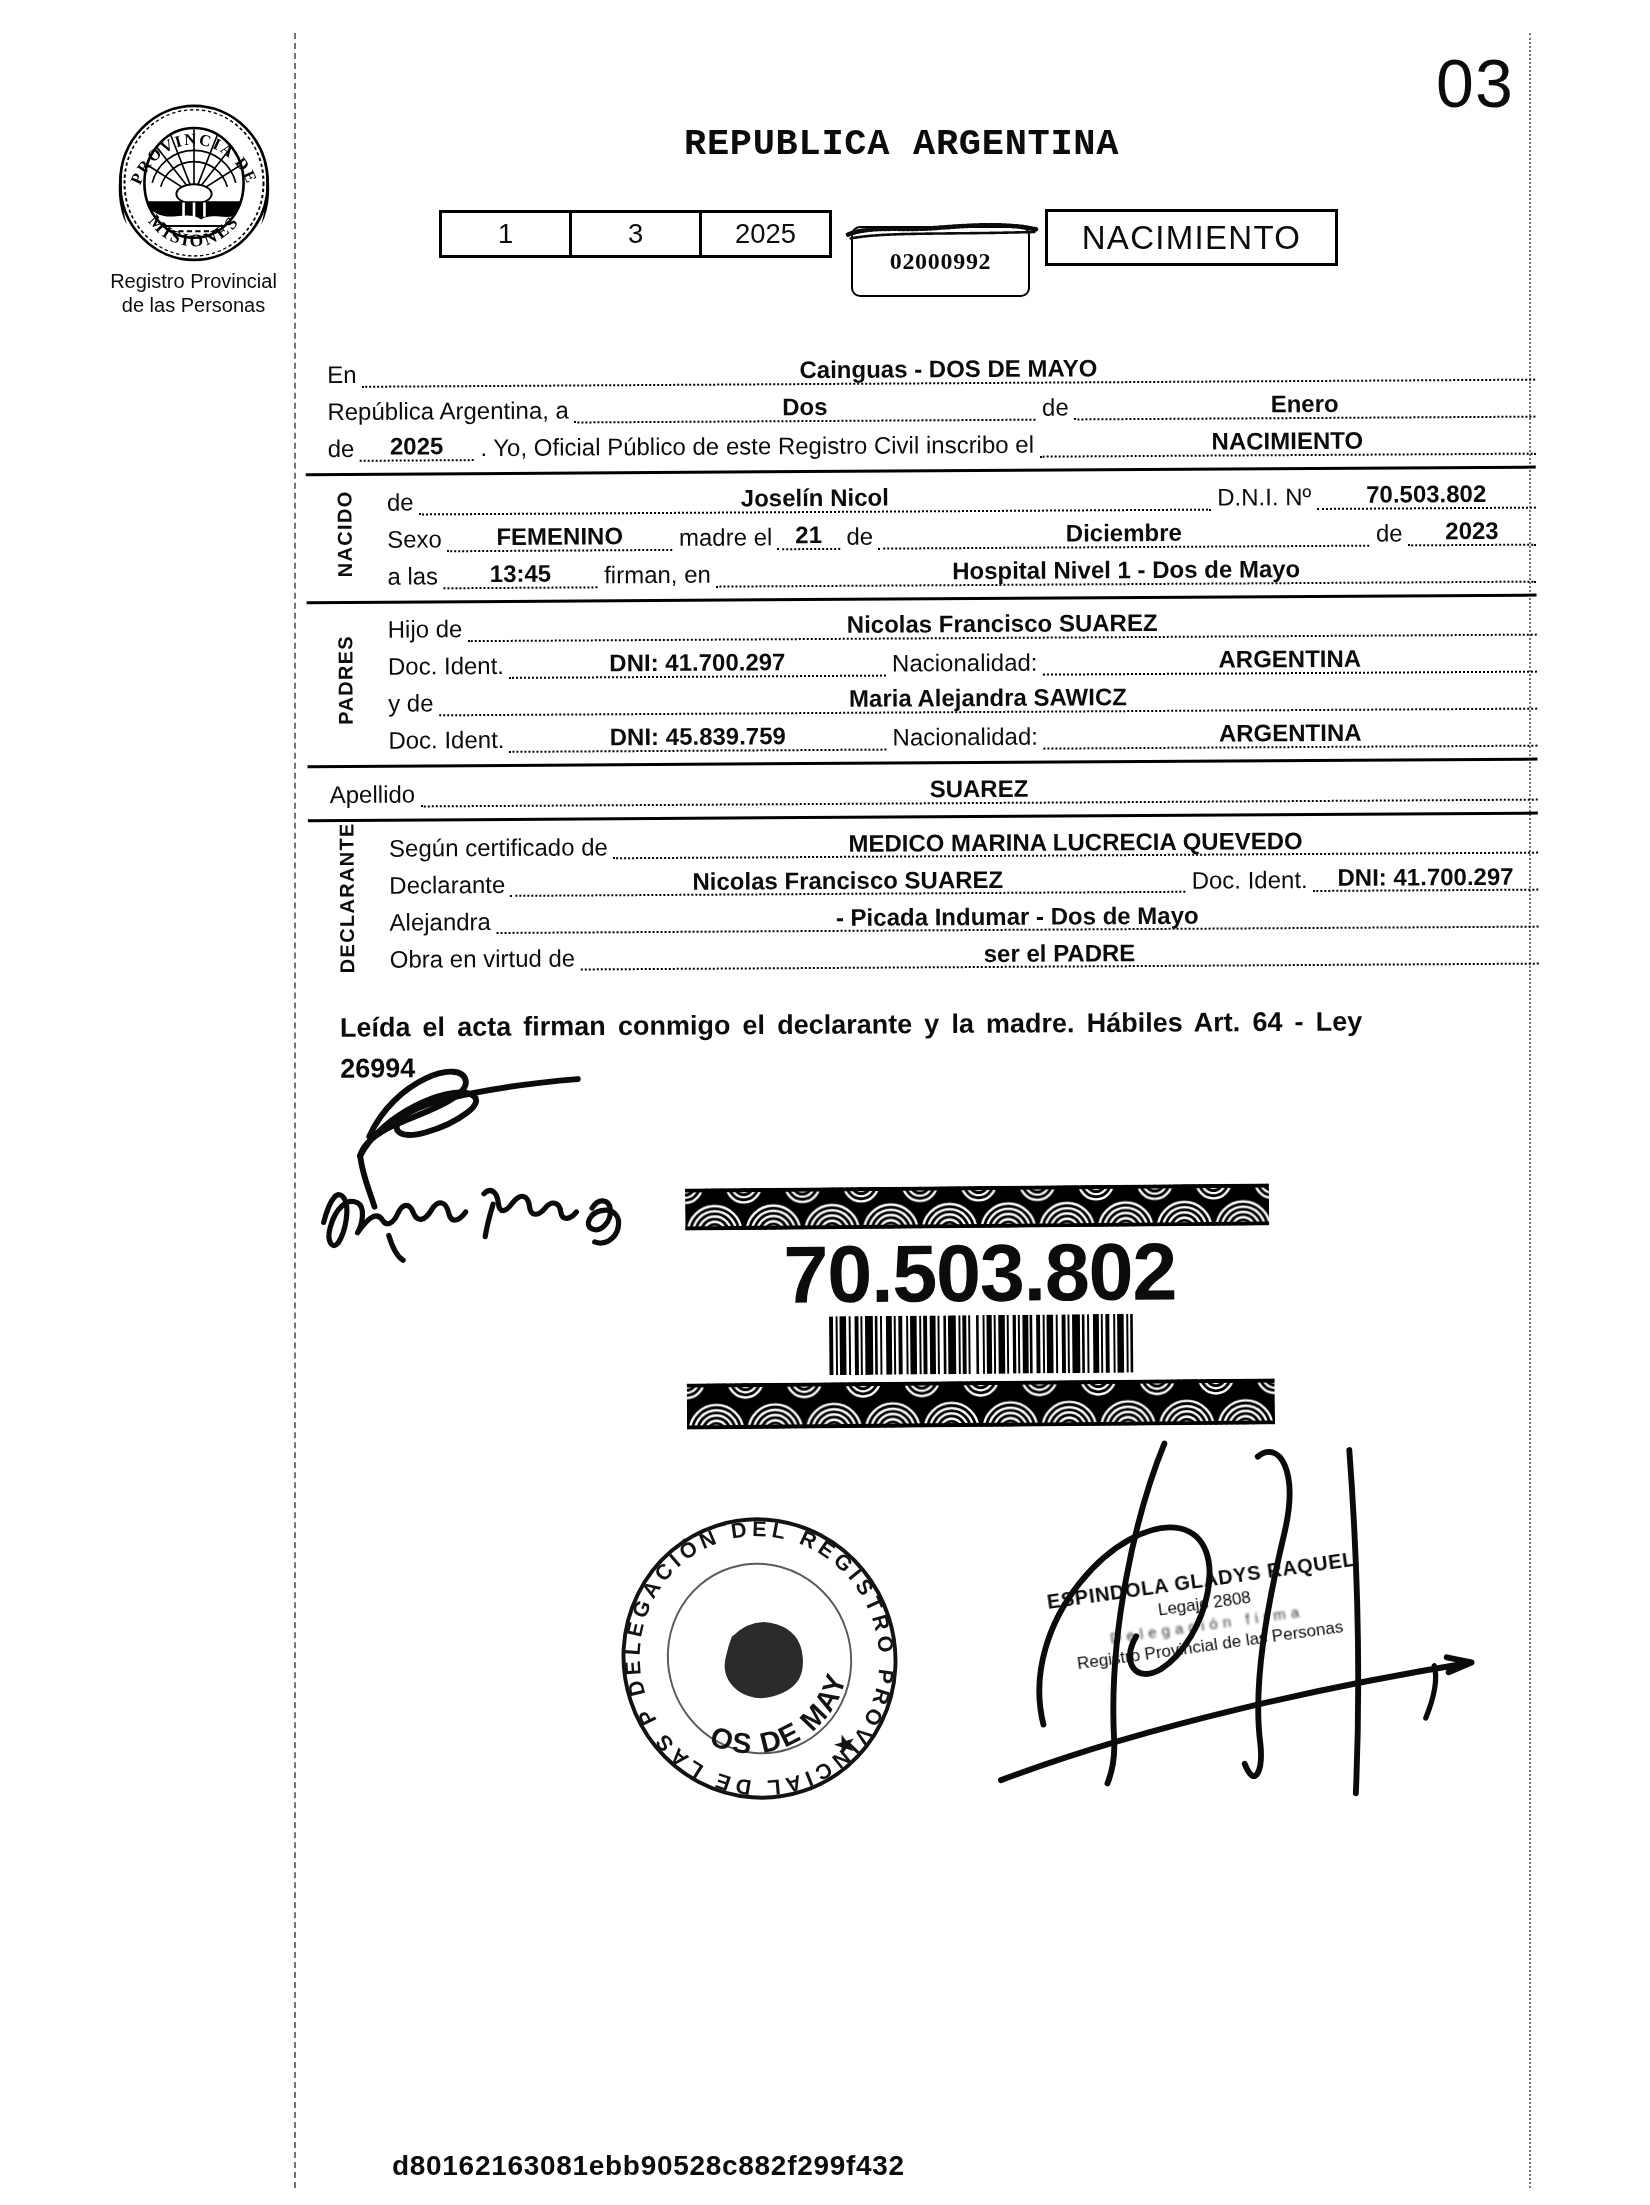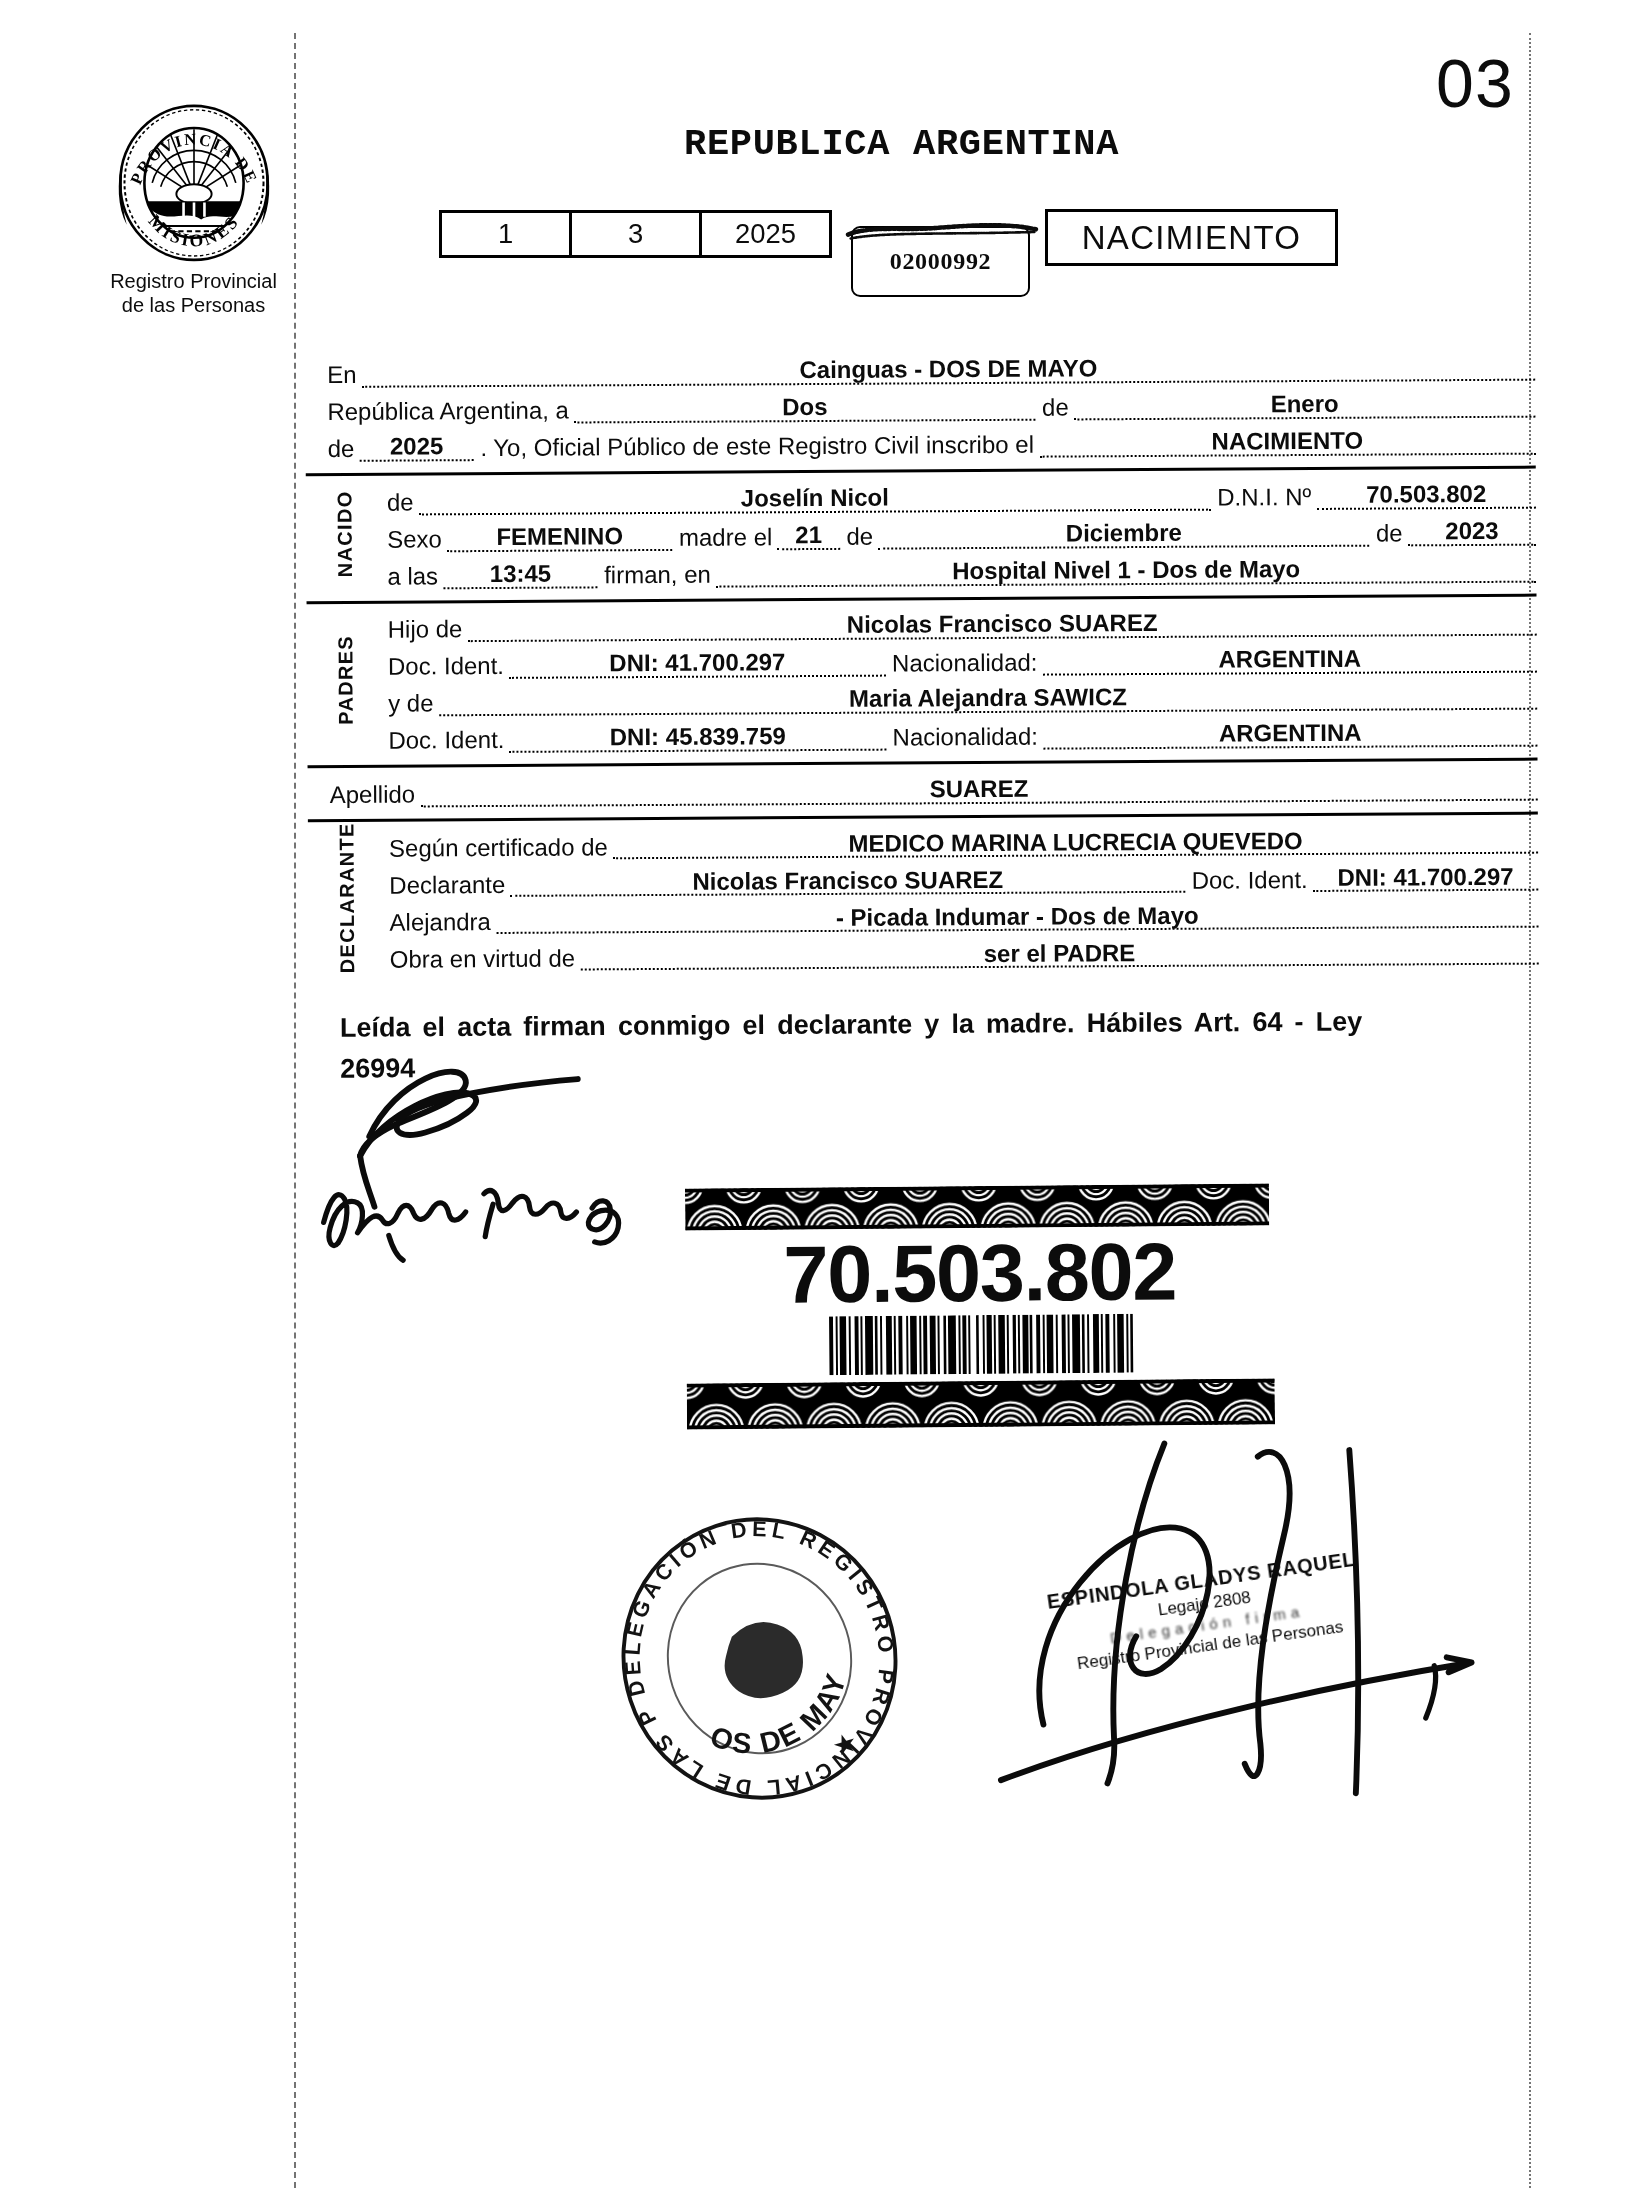--- a/index.html
+++ b/index.html
@@ -363,15 +363,16 @@
     <path class="ink" stroke-width="8" d="M705,430 C718,398 724,372 718,350"></path>
   </svg>
 
   <div id="official-stamp">
     <div class="st-name">ESPINDOLA GLADYS RAQUEL</div>
     <div class="st-l2">Legajo 2808</div>
     <div class="st-l3">Delegación firma</div>
     <div class="st-l4">Registro Provincial de las Personas</div>
   </div>
 
+  <div id="footer-hash">d80162163081ebb90528c882f299f432</div>
 
 </div>
 
 
 </body></html>

